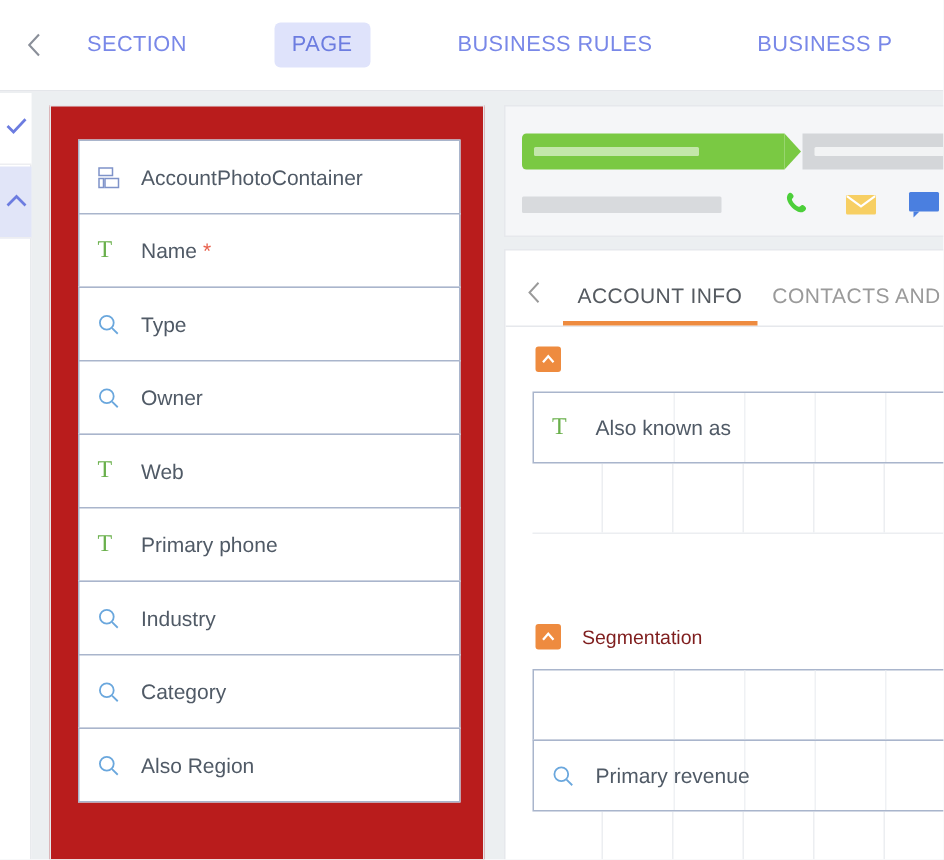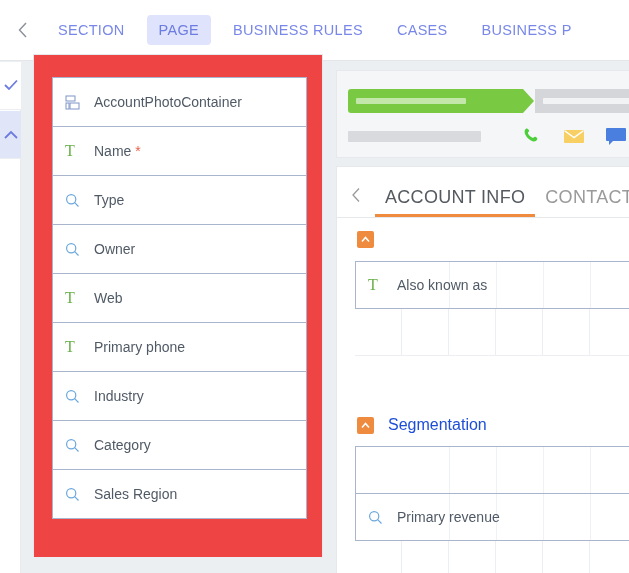--- a/index.html
+++ b/index.html
@@ -42,20 +42,21 @@
   }
   .nav-back svg { display: block; }
 
   .nav-tabs {
     display: flex;
     align-items: center;
     height: 61px;
     white-space: nowrap;
     flex: 1 1 auto;
     overflow: hidden;
+    gap: 36px;
   }
   .nav-tab {
     font-size: 14.5px;
     letter-spacing: 0.3px;
     color: #7988e8;
     padding: 7px 12px;
     border-radius: 4px;
     margin-right: 10px;
     cursor: pointer;
     flex: 0 0 auto;
@@ -88,24 +89,24 @@
     cursor: pointer;
   }
   .edge-item.sel { background: #e1e5f8; }
   .edge-item.i0 { top: 0; }
   .edge-item.i1 { top: 49px; }
 
   
   .left-panel {
     position: absolute;
     left: 33px;
-    top: 54px;
+    top: 70px;
     width: 290px;
     height: 503px;
-    background: #ef4444;
+    background: #b91c1c;
     border: 1px solid #e6e8ec;
     border-bottom: none;
     overflow: hidden;
   }
   .field-list {
     position: absolute;
     left: 18px;
     top: 22px;
     width: 255px;
   }
@@ -257,21 +258,21 @@
   .tab-back {
     width: 38px;
     height: 40px;
     display: flex;
     align-items: center;
     justify-content: center;
     flex: 0 0 auto;
     cursor: pointer;
   }
   .ptab {
-    font-size: 18px;
+    font-size: 14px;
     color: #9a9a9a;
     letter-spacing: 0.3px;
     height: 40px;
     display: flex;
     align-items: center;
     padding: 0 10px;
     flex: 0 0 auto;
     cursor: pointer;
   }
   .ptab.active {
@@ -290,22 +291,22 @@
     height: 17px;
     background: #ee8b3f;
     border-radius: 2px;
     display: flex;
     align-items: center;
     justify-content: center;
     cursor: pointer;
     flex: 0 0 auto;
   }
   .sect-title {
-    font-size: 16px;
-    color: #1d4ed8;
+    font-size: 13px;
+    color: #7f1d1d;
     margin-left: 14px;
     white-space: nowrap;
   }
 
   .grid-block {
     position: absolute;
     left: 18px;
     width: 282px;
   }
   .grid-row {
@@ -350,21 +351,20 @@
       <span>
         <svg width="12" height="18" viewBox="0 0 12 18">
           <polyline points="9,2 2.5,9 9,16" fill="none" stroke="#8a8f99" stroke-width="1.4"></polyline>
         </svg>
       </span>
     </div>
     <div class="nav-tabs">
       <div class="nav-tab">SECTION</div>
       <div class="nav-tab active">PAGE</div>
       <div class="nav-tab">BUSINESS RULES</div>
-      <div class="nav-tab">CASES</div>
       <div class="nav-tab">BUSINESS P</div>
     </div>
   </div>
 
   <div class="edge-strip">
     <div class="edge-item i0">
       <span>
         <svg width="14" height="12" viewBox="0 0 14 12">
           <polyline points="1,6 5,10 13,1.5" fill="none" stroke="#6c7ce0" stroke-width="1.8"></polyline>
         </svg>
@@ -455,21 +455,21 @@
         <span class="field-label">Category</span>
       </div>
 
       <div class="field-item">
         <span class="field-icon">
           <svg width="15" height="15" viewBox="0 0 15 15">
             <circle cx="6.2" cy="6.2" r="4.6" fill="none" stroke="#6aa7dd" stroke-width="1.2"></circle>
             <line x1="9.7" y1="9.7" x2="13.5" y2="13.5" stroke="#6aa7dd" stroke-width="1.2"></line>
           </svg>
         </span>
-        <span class="field-label">Sales Region</span>
+        <span class="field-label">Also Region</span>
       </div>
 
     </div>
   </div>
 
   <div class="right-col">
 
     <div class="header-card">
       <div class="progress-row">
         <div class="prog-seg done">

